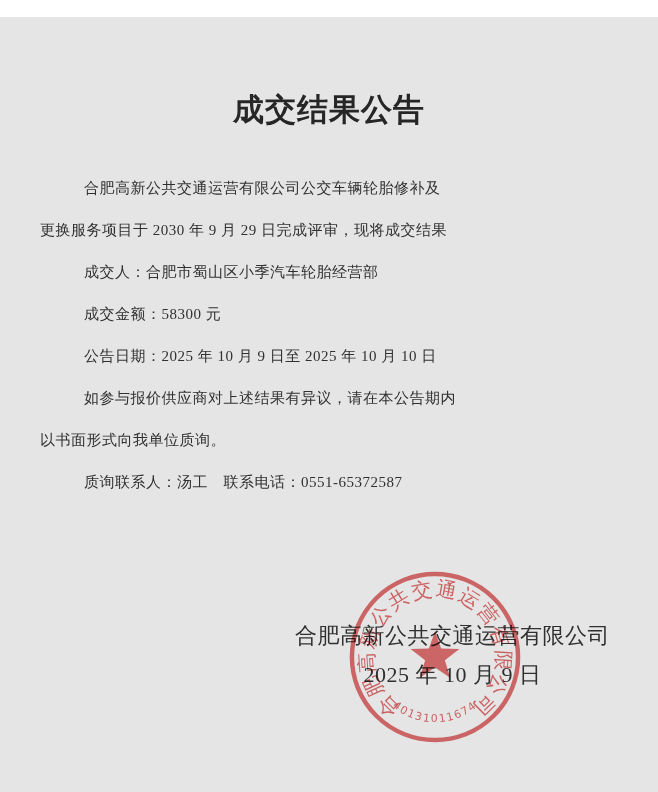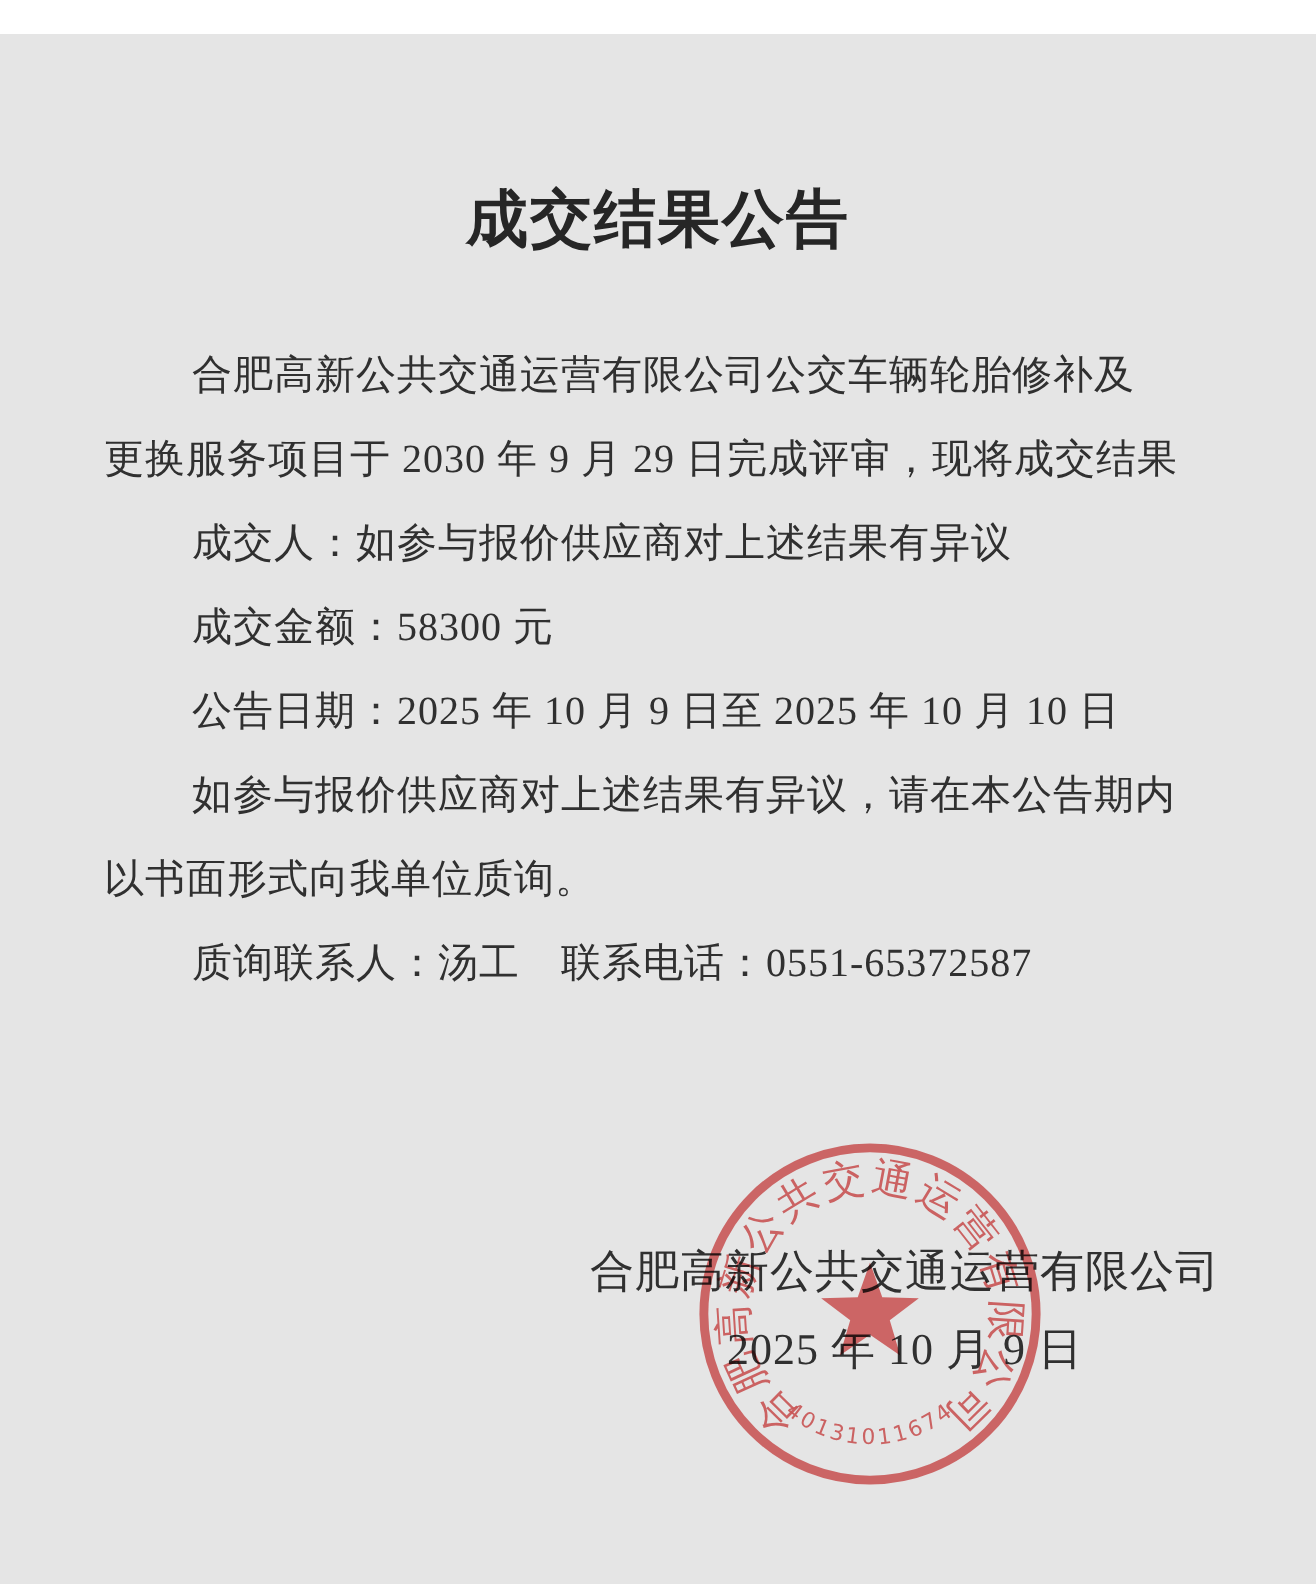--- a/index.html
+++ b/index.html
@@ -27,23 +27,23 @@
     width: 100%;
     text-align: center;
     font-size: 31px;
     font-weight: bold;
     letter-spacing: 1px;
     color: #262626;
   }
   .doc-body {
     position: absolute;
     top: 150px;
-    left: 52px;
+    left: 40px;
     width: 566px;
-    font-size: 20px;
+    font-size: 15px;
     line-height: 42px;
     letter-spacing: 0.5px;
     color: #303030;
     font-family: Liberation Serif, serif;
   }
   .doc-line { white-space: nowrap; }
   .doc-line.indent { padding-left: 44px; }
   .signature {
     position: absolute;
     top: 599px;
@@ -68,21 +68,21 @@
 </head>
 <body>
 
 <div class="page">
 
   <h1 class="doc-title">成交结果公告</h1>
 
   <div class="doc-body">
     <div class="doc-line indent">合肥高新公共交通运营有限公司公交车辆轮胎修补及</div>
     <div class="doc-line">更换服务项目于 2030 年 9 月 29 日完成评审，现将成交结果</div>
-    <div class="doc-line indent">成交人：如参与报价供应商对上述结果有异议</div>
+    <div class="doc-line indent">成交人：合肥市蜀山区小季汽车轮胎经营部</div>
     <div class="doc-line indent">成交金额：58300 元</div>
     <div class="doc-line indent">公告日期：2025 年 10 月 9 日至 2025 年 10 月 10 日</div>
     <div class="doc-line indent">如参与报价供应商对上述结果有异议，请在本公告期内</div>
     <div class="doc-line">以书面形式向我单位质询。</div>
     <div class="doc-line indent">质询联系人：汤工　联系电话：0551-65372587</div>
   </div>
 
   <div class="signature">
     <div>合肥高新公共交通运营有限公司</div>
     <div>2025 年 10 月 9 日</div>

